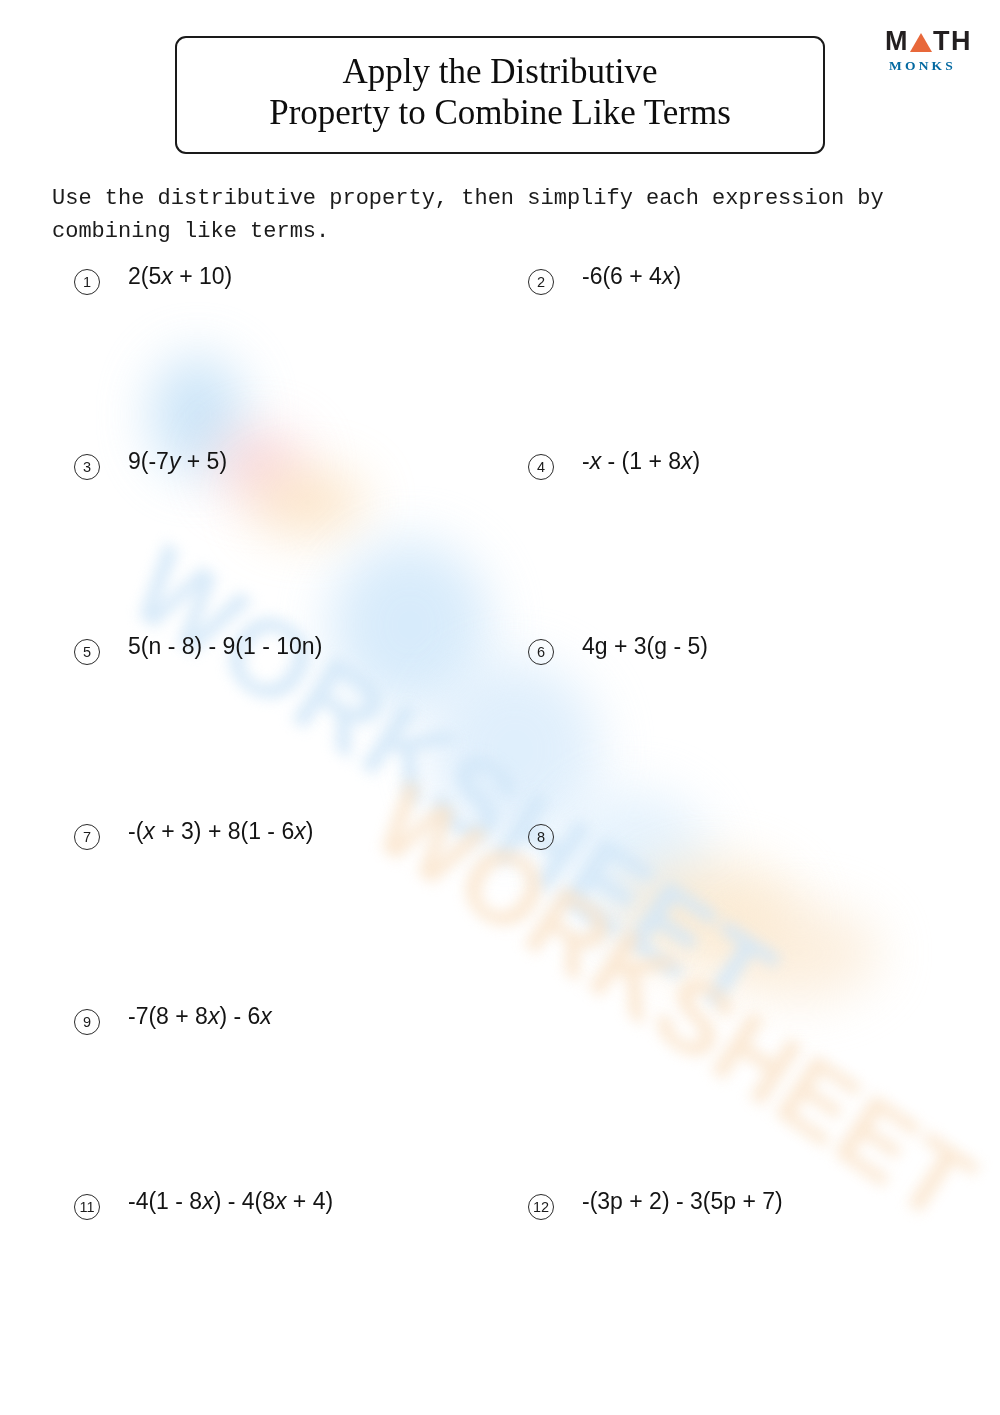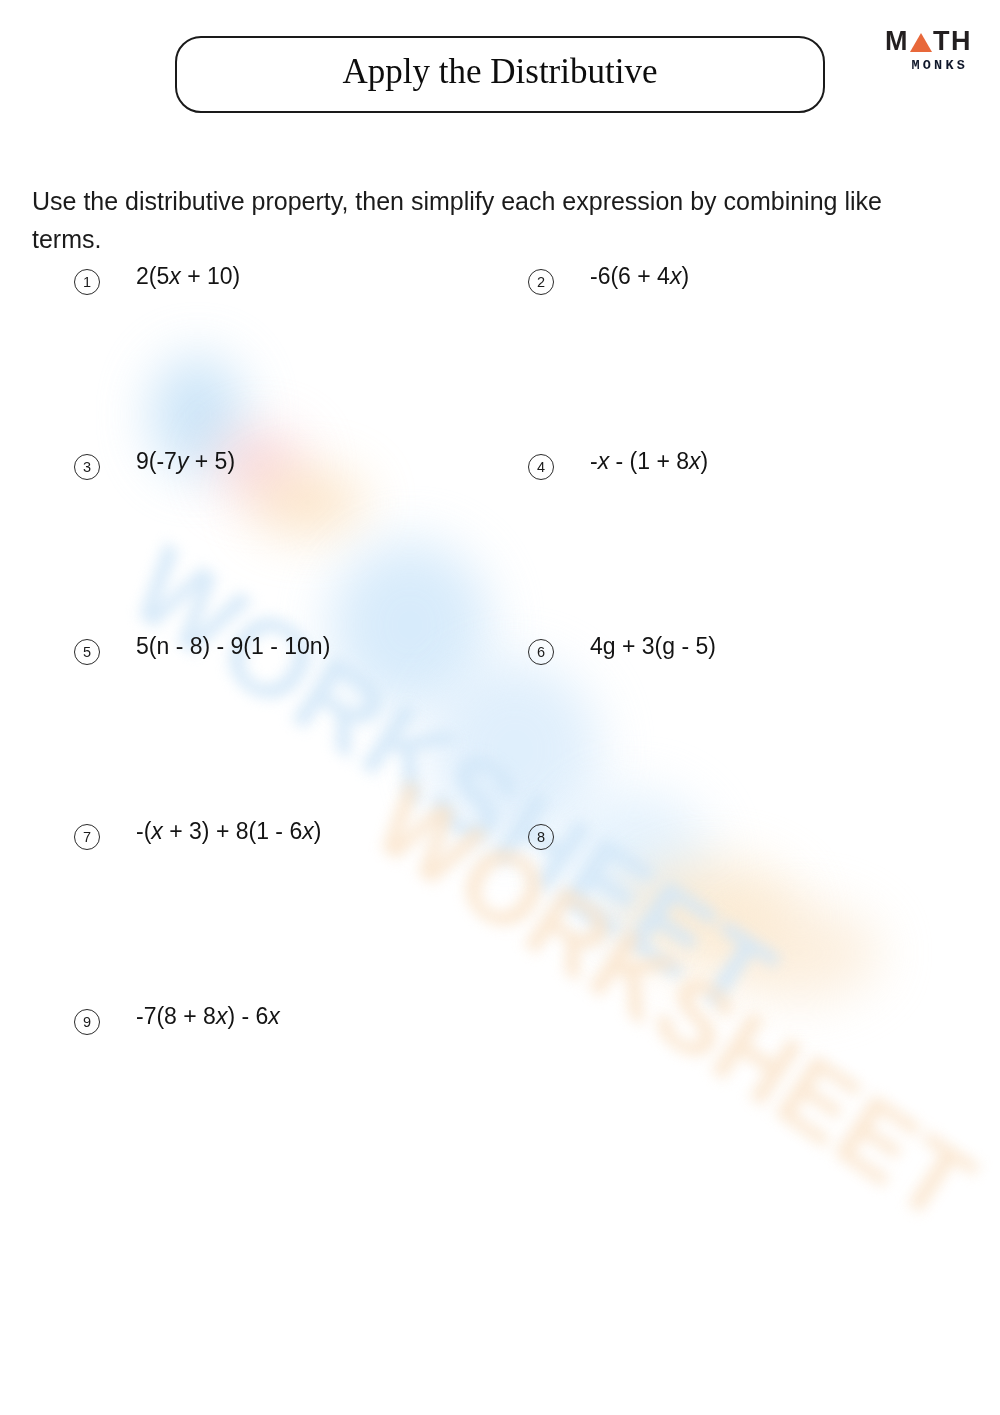--- a/index.html
+++ b/index.html
@@ -61,57 +61,57 @@
     display: inline-block;
     width: 0; height: 0;
     border-left: 11px solid transparent;
     border-right: 11px solid transparent;
     border-bottom: 19px solid #e8683a;
     margin: 0 1px;
     position: relative;
     top: 1px;
   }
   #logo-sub {
-    font-family: Liberation Mono, monospace;
+    font-family: Liberation Serif, serif;
     font-size: 13.5px;
     font-weight: 700;
     letter-spacing: 3.2px;
-    color: #0f172a;
+    color: #0369a1;
     margin-top: 3px;
-    margin-right: 4px;
+    margin-right: 16px;
   }
 
   #title-box {
     position: absolute;
     left: 175px;
     top: 36px;
     width: 650px;
     border: 2px solid #1a1a1a;
-    border-radius: 26px;
+    border-radius: 11px;
     box-sizing: border-box;
     padding: 14px 18px 18px 18px;
     text-align: center;
     background: #ffffff;
     z-index: 5;
   }
   #title-box .title-line {
     font-family: "Liberation Serif", serif;
     font-size: 35px;
     line-height: 1.17;
     color: #0d0d0d;
     font-weight: 400;
   }
 
   #instructions {
     position: absolute;
-    left: 32px;
+    left: 52px;
     top: 182px;
     width: 900px;
-    font-family: Liberation Sans, sans-serif;
-    font-size: 25px;
+    font-family: Liberation Mono, monospace;
+    font-size: 22px;
     line-height: 1.52;
     color: #1b1b1b;
     z-index: 5;
   }
 
   
   #problems {
     position: absolute;
     left: 0;
     top: 262px;
@@ -140,21 +140,21 @@
     display: flex;
     align-items: center;
     justify-content: center;
     font-family: "Liberation Sans", sans-serif;
     font-size: 14.5px;
     color: #1b1b1b;
     line-height: 1;
     margin-top: 7px;
   }
   .prob-expr {
-    margin-left: 36px;
+    margin-left: 28px;
     font-family: "Liberation Sans", sans-serif;
     font-size: 23px;
     color: #141414;
     line-height: 1.25;
     white-space: nowrap;
   }
   .prob-expr i {
     font-style: italic;
   }
 </style>
@@ -181,20 +181,21 @@
   <div id="logo-main">
     <span class="logo-letter">M</span>
     <span id="logo-triangle"></span>
     <span class="logo-letter">TH</span>
   </div>
   <div id="logo-sub">MONKS</div>
 </div>
 
 <div id="title-box">
   <div class="title-line">Apply the Distributive</div>
+  <div class="title-line">Property to Combine Like Terms</div>
 </div>
 
 <div id="instructions">Use the distributive property, then simplify each expression by combining like terms.</div>
 
 <div id="problems">
     <div class="prob-row">
       <div class="prob-cell left">
         <div class="prob-num">1</div>
         <div class="prob-expr">2(5<i>x</i> + 10)</div>
         <div style="flex: 1 1 0%; height: 150px;"></div>
@@ -240,13 +241,25 @@
         <div style="flex: 1 1 0%; height: 150px;"></div>
       </div>
     </div>
     <div class="prob-row">
       <div class="prob-cell left">
         <div class="prob-num">9</div>
         <div class="prob-expr">-7(8 + 8<i>x</i>) - 6<i>x</i></div>
         <div style="flex: 1 1 0%; height: 150px;"></div>
       </div>
     </div>
+    <div class="prob-row">
+      <div class="prob-cell left">
+        <div class="prob-num">11</div>
+        <div class="prob-expr">-4(1 - 8<i>x</i>) - 4(8<i>x</i> + 4)</div>
+        <div style="flex: 1 1 0%; height: 150px;"></div>
+      </div>
+      <div class="prob-cell right">
+        <div class="prob-num">12</div>
+        <div class="prob-expr">-(3p + 2) - 3(5p + 7)</div>
+        <div style="flex: 1 1 0%; height: 150px;"></div>
+      </div>
+    </div>
   </div>
 
 </body></html>

